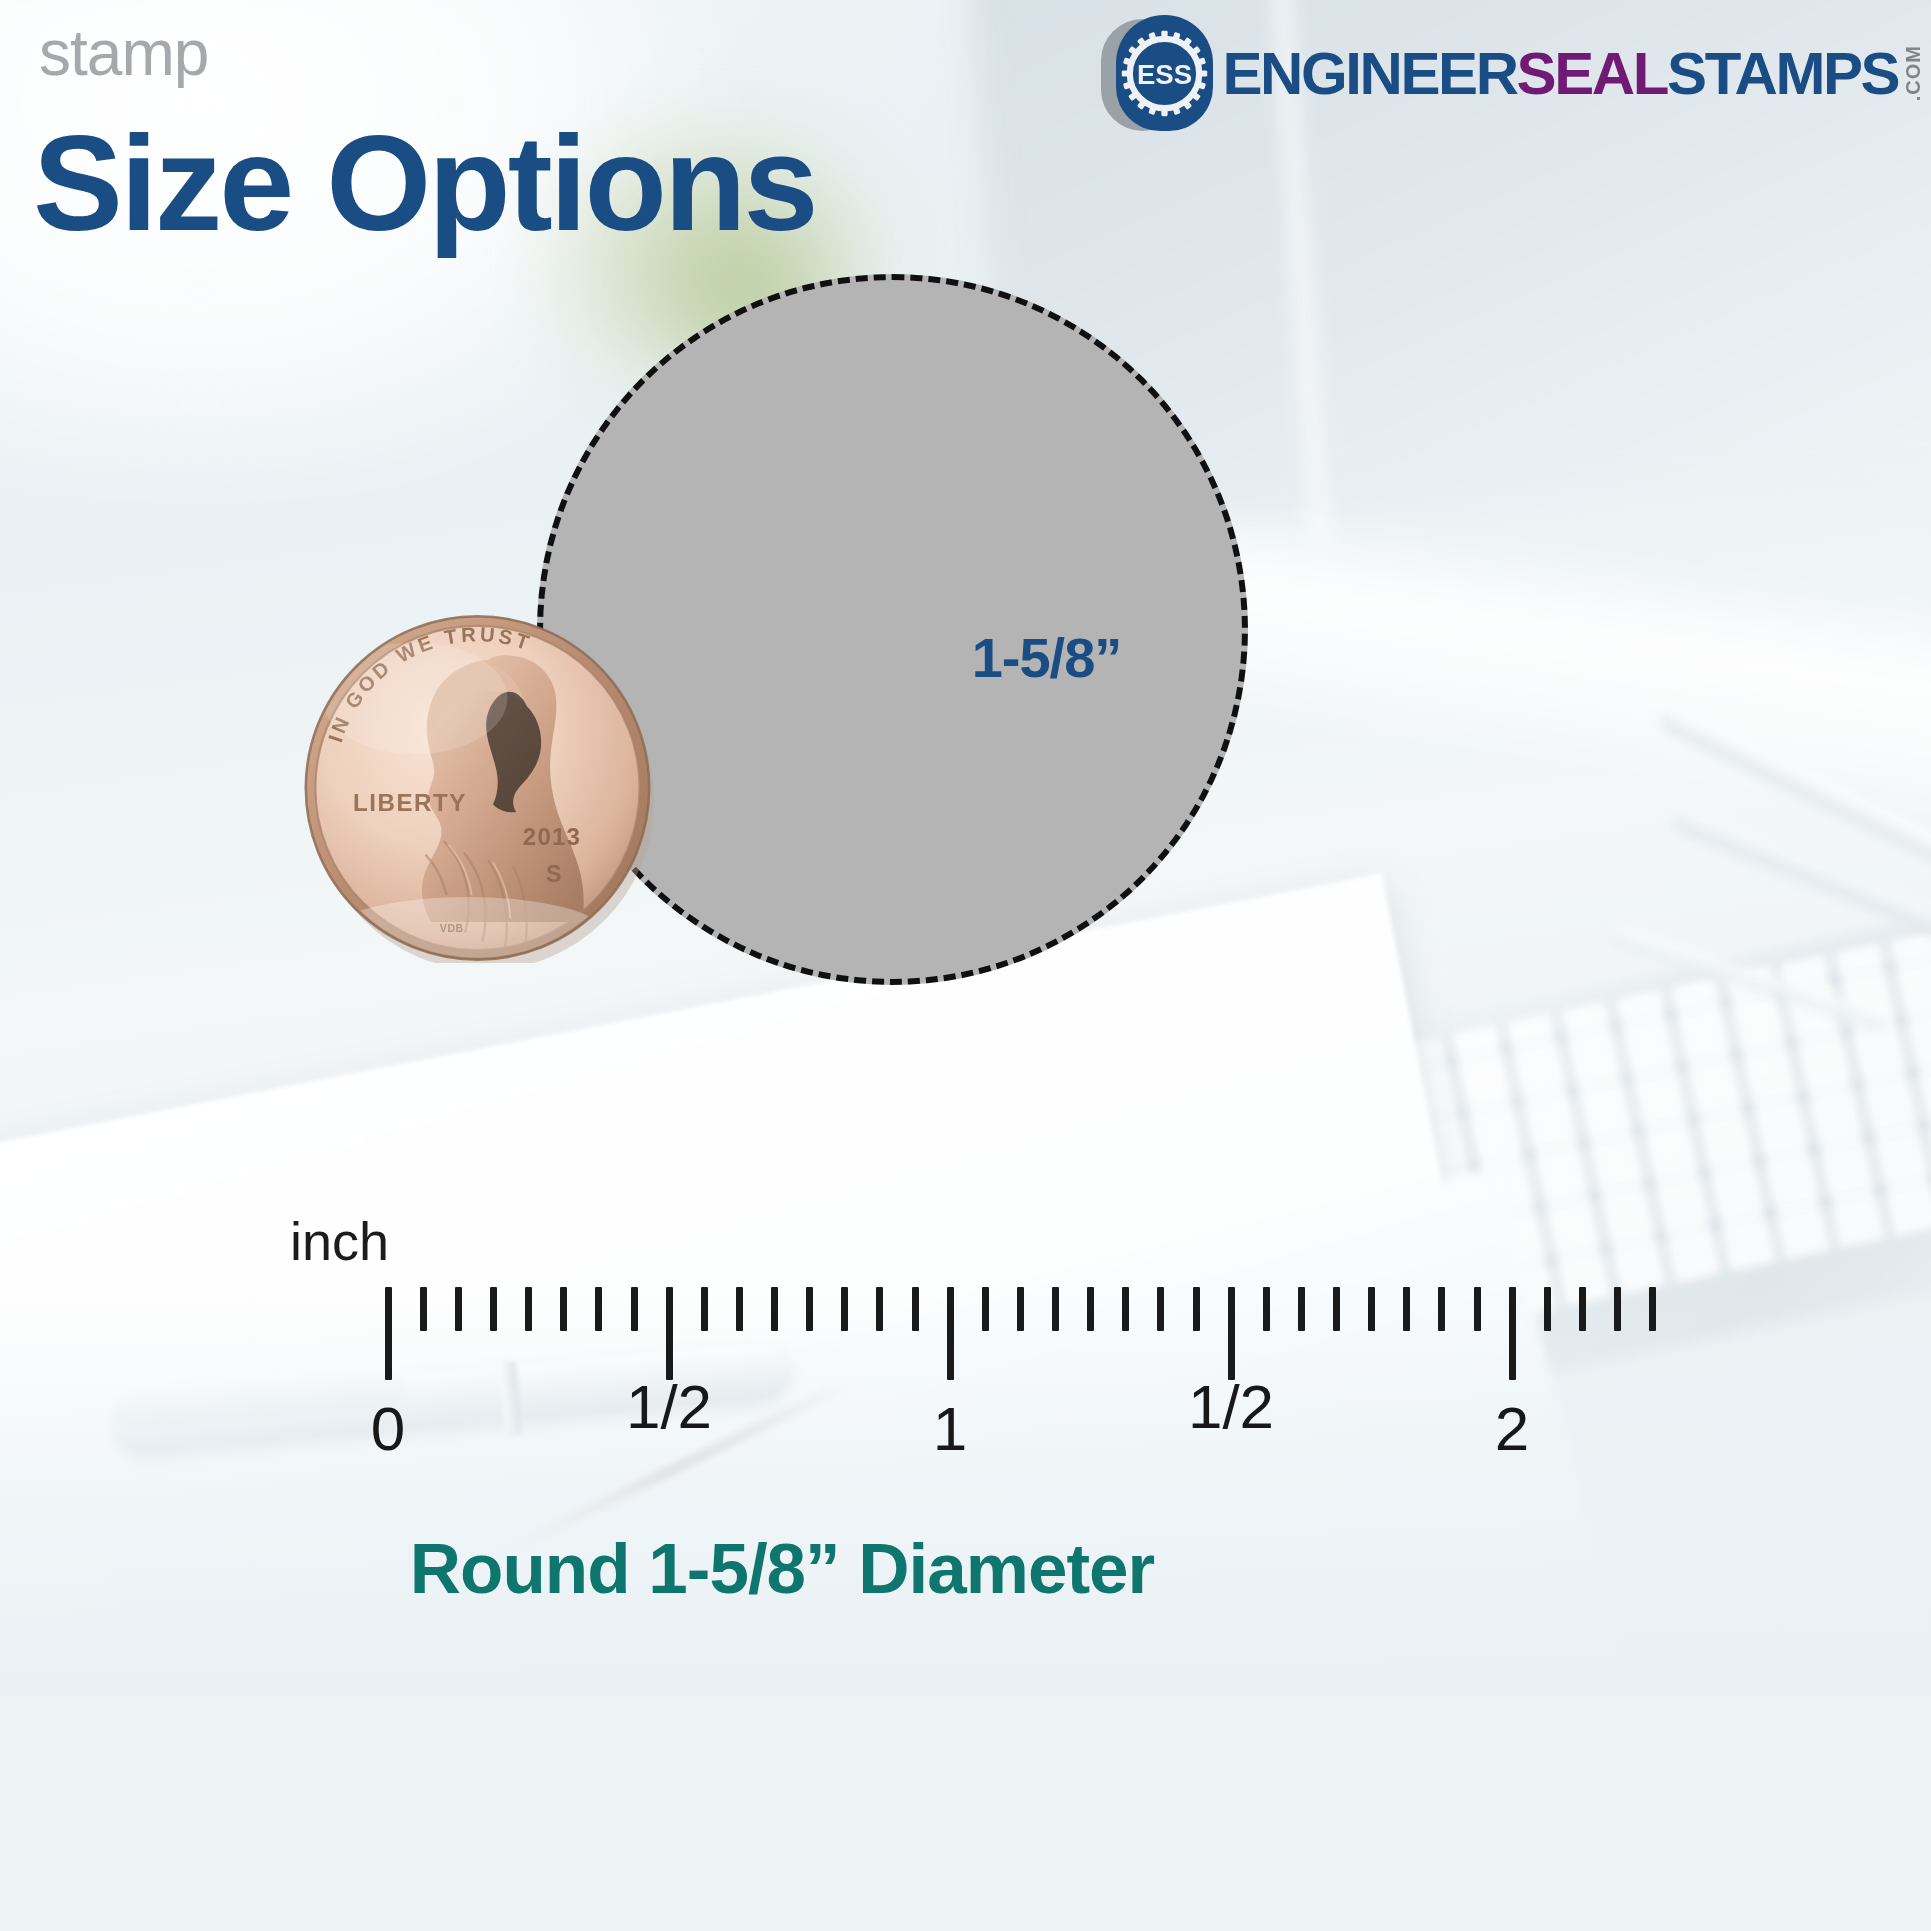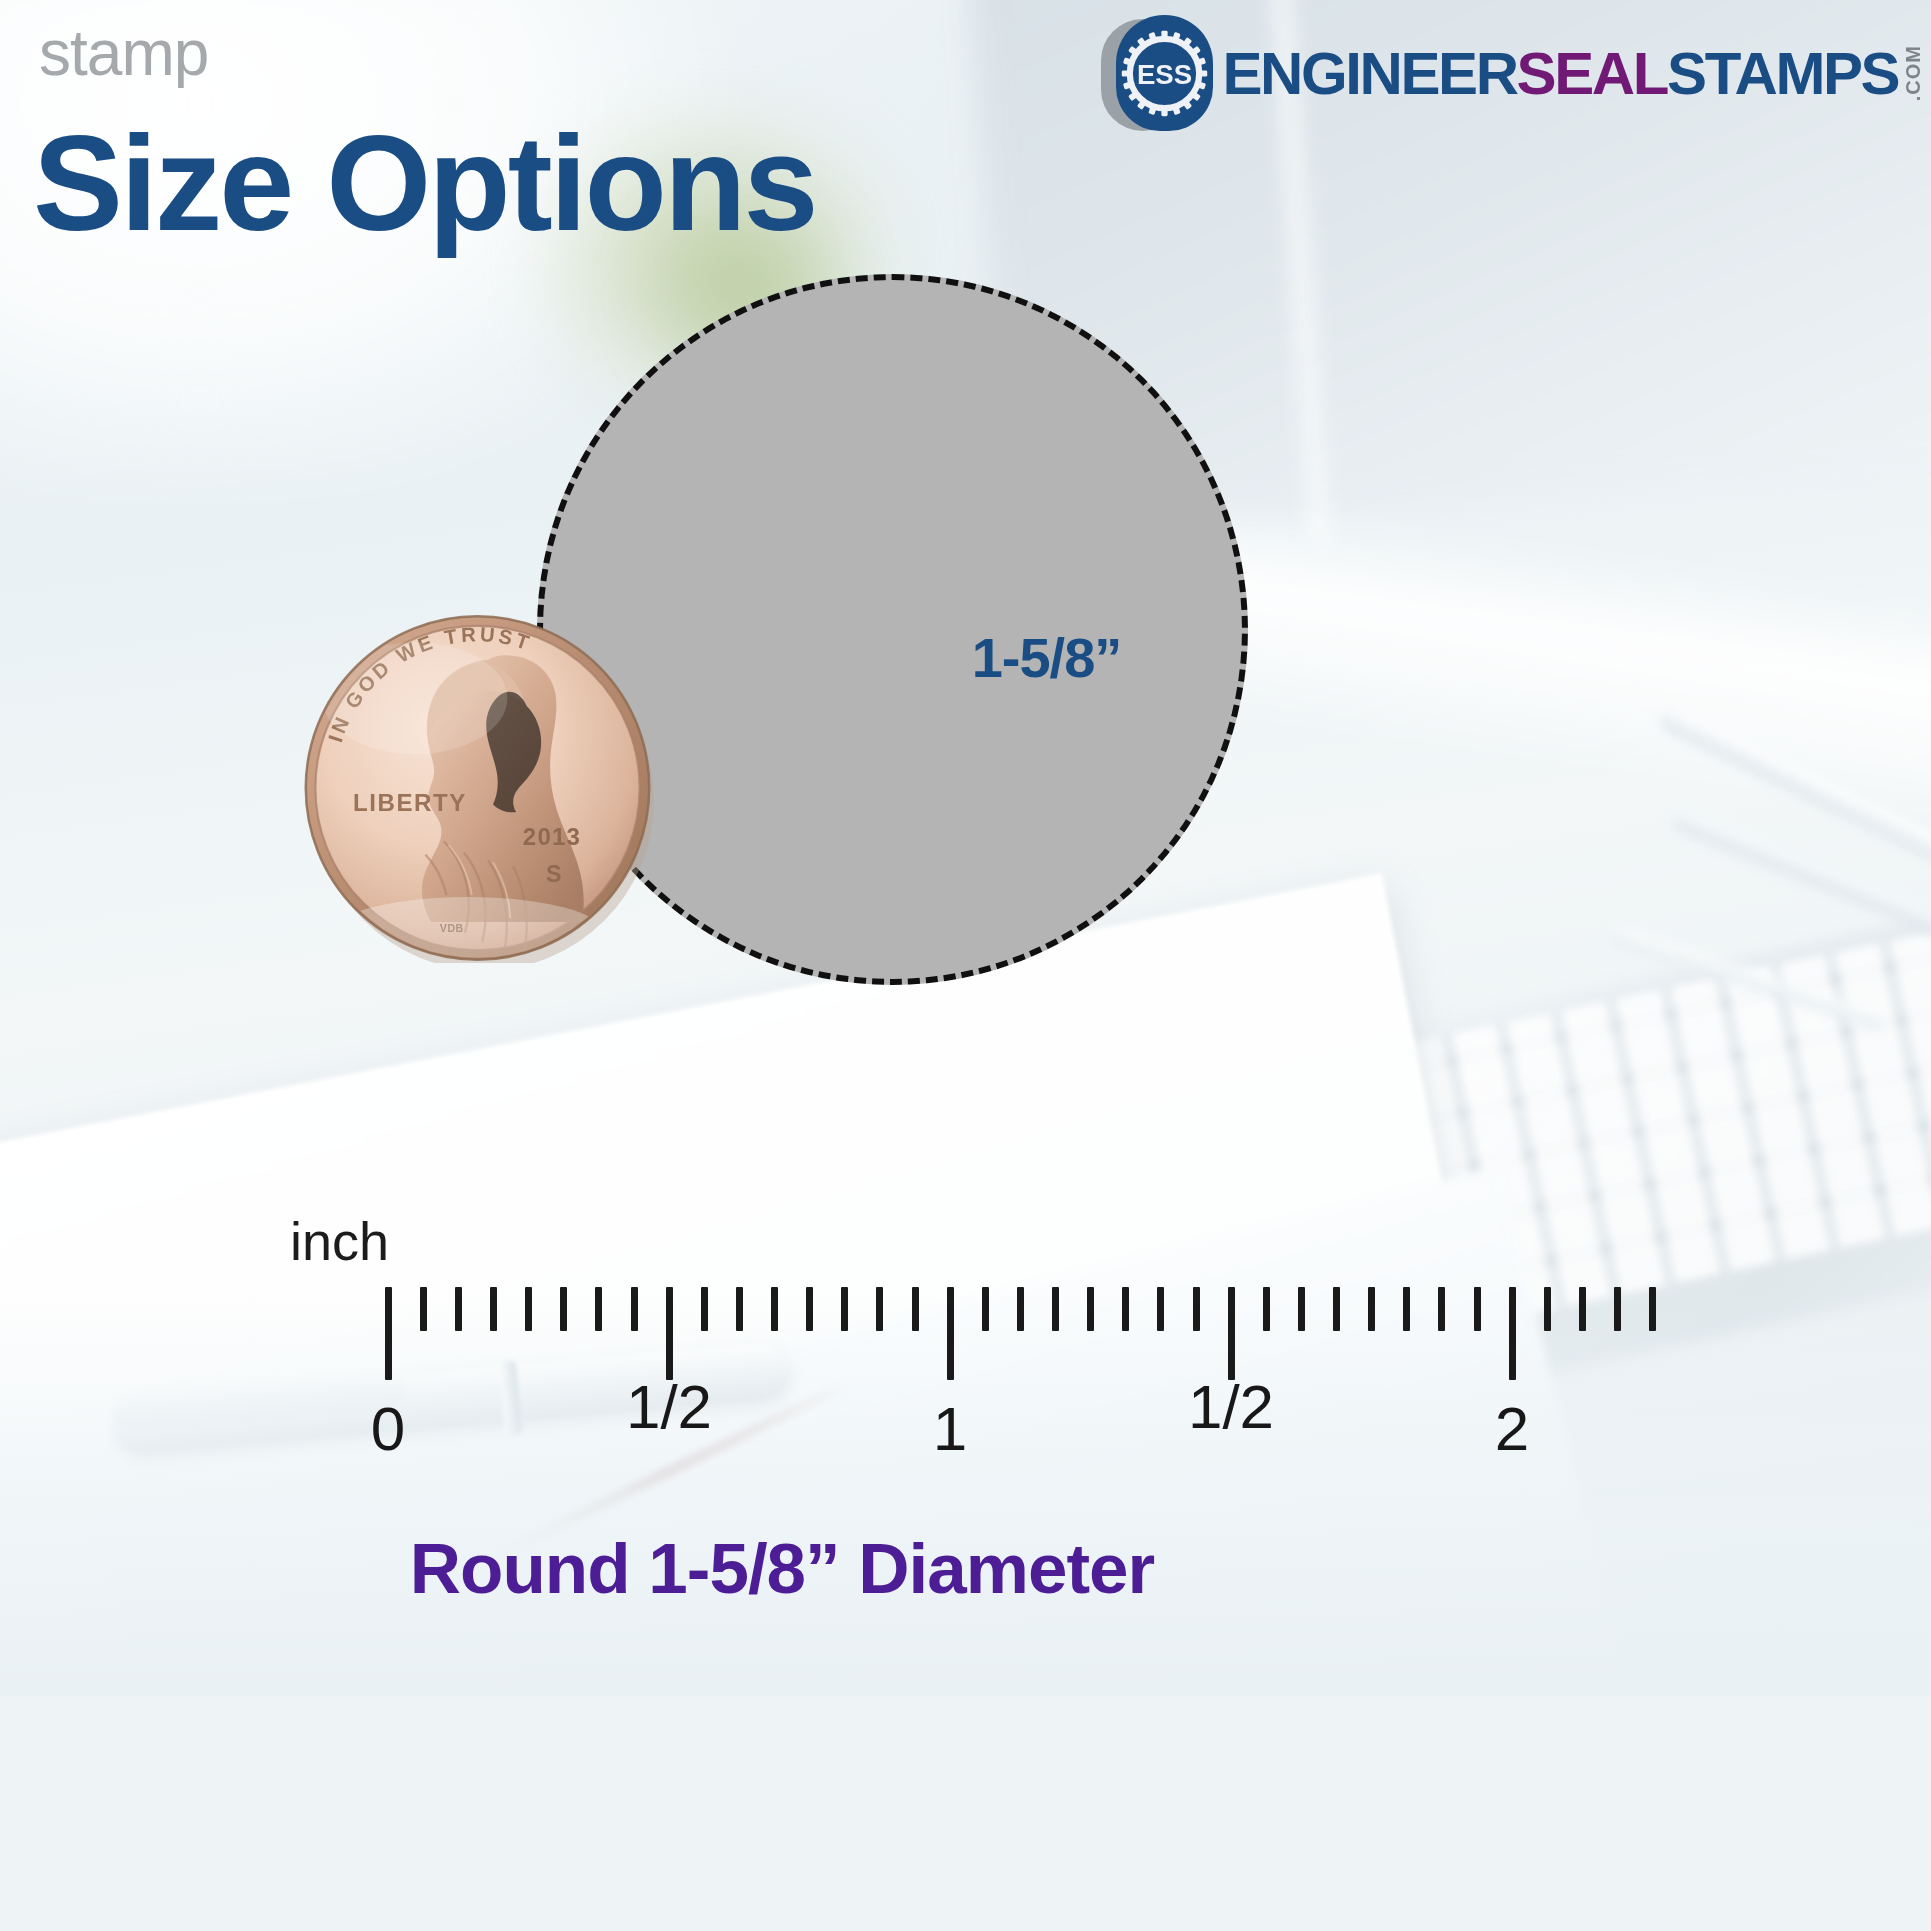--- a/index.html
+++ b/index.html
@@ -132,21 +132,21 @@
   
   .ruler{position:absolute;left:0;top:0;width:1931px;height:1931px;pointer-events:none;}
   .inch-label{position:absolute;left:290px;top:1214px;font-size:54px;color:#1c1c1c;
     font-weight:400;line-height:1;}
   .tick{position:absolute;background:#1a1a1a;width:6.8px;border-radius:1px;}
   .rl{position:absolute;font-size:62px;color:#181818;font-weight:400;line-height:1;
     transform:translateX(-50%);}
 
   
   .caption{position:absolute;left:0;top:1533px;width:1564px;text-align:center;
-    font-size:71px;font-weight:700;color:#4c1d95;letter-spacing:-1px;line-height:1;}
+    font-size:71px;font-weight:700;color:#0f766e;letter-spacing:-1px;line-height:1;}
 </style>
 </head>
 <body>
 
 <div id="stage">
 
   <div class="bg">
     <div class="bg-base"></div>
     <div class="bg-win"></div>
     <div class="bg-plant"></div>

